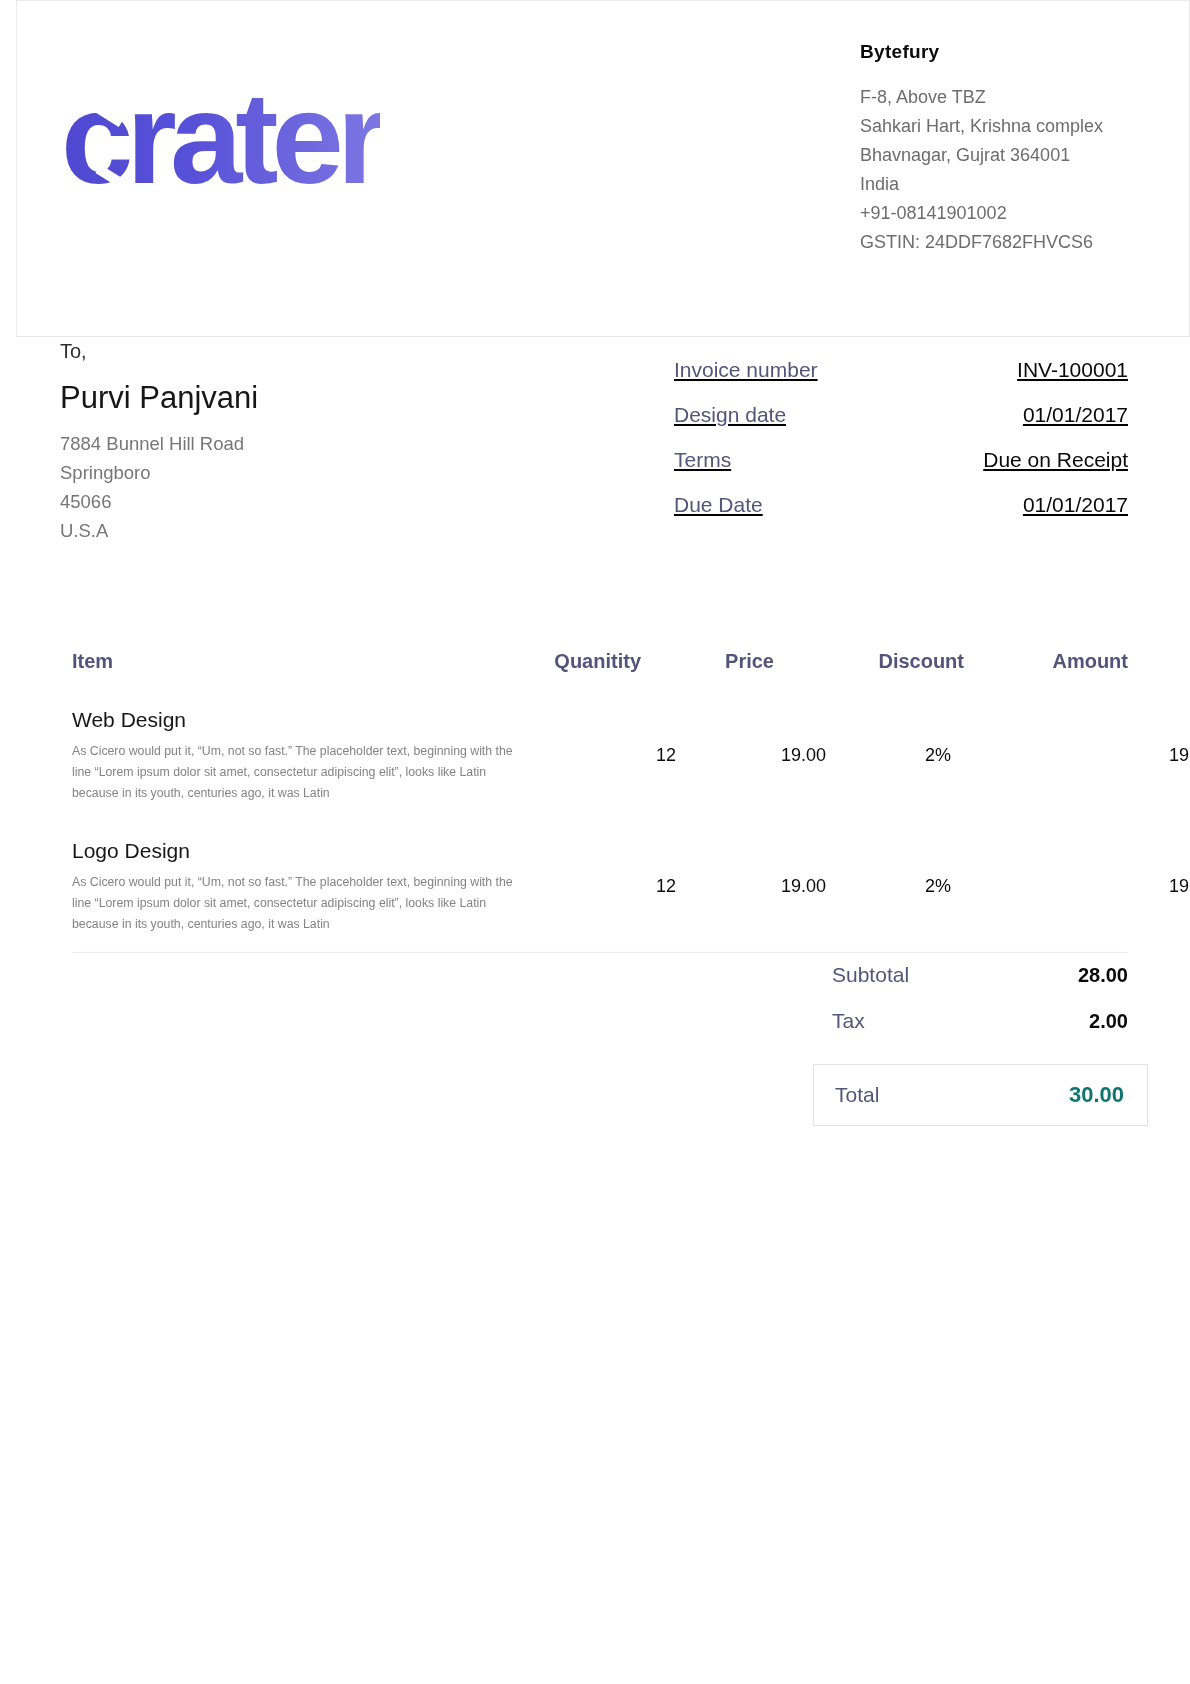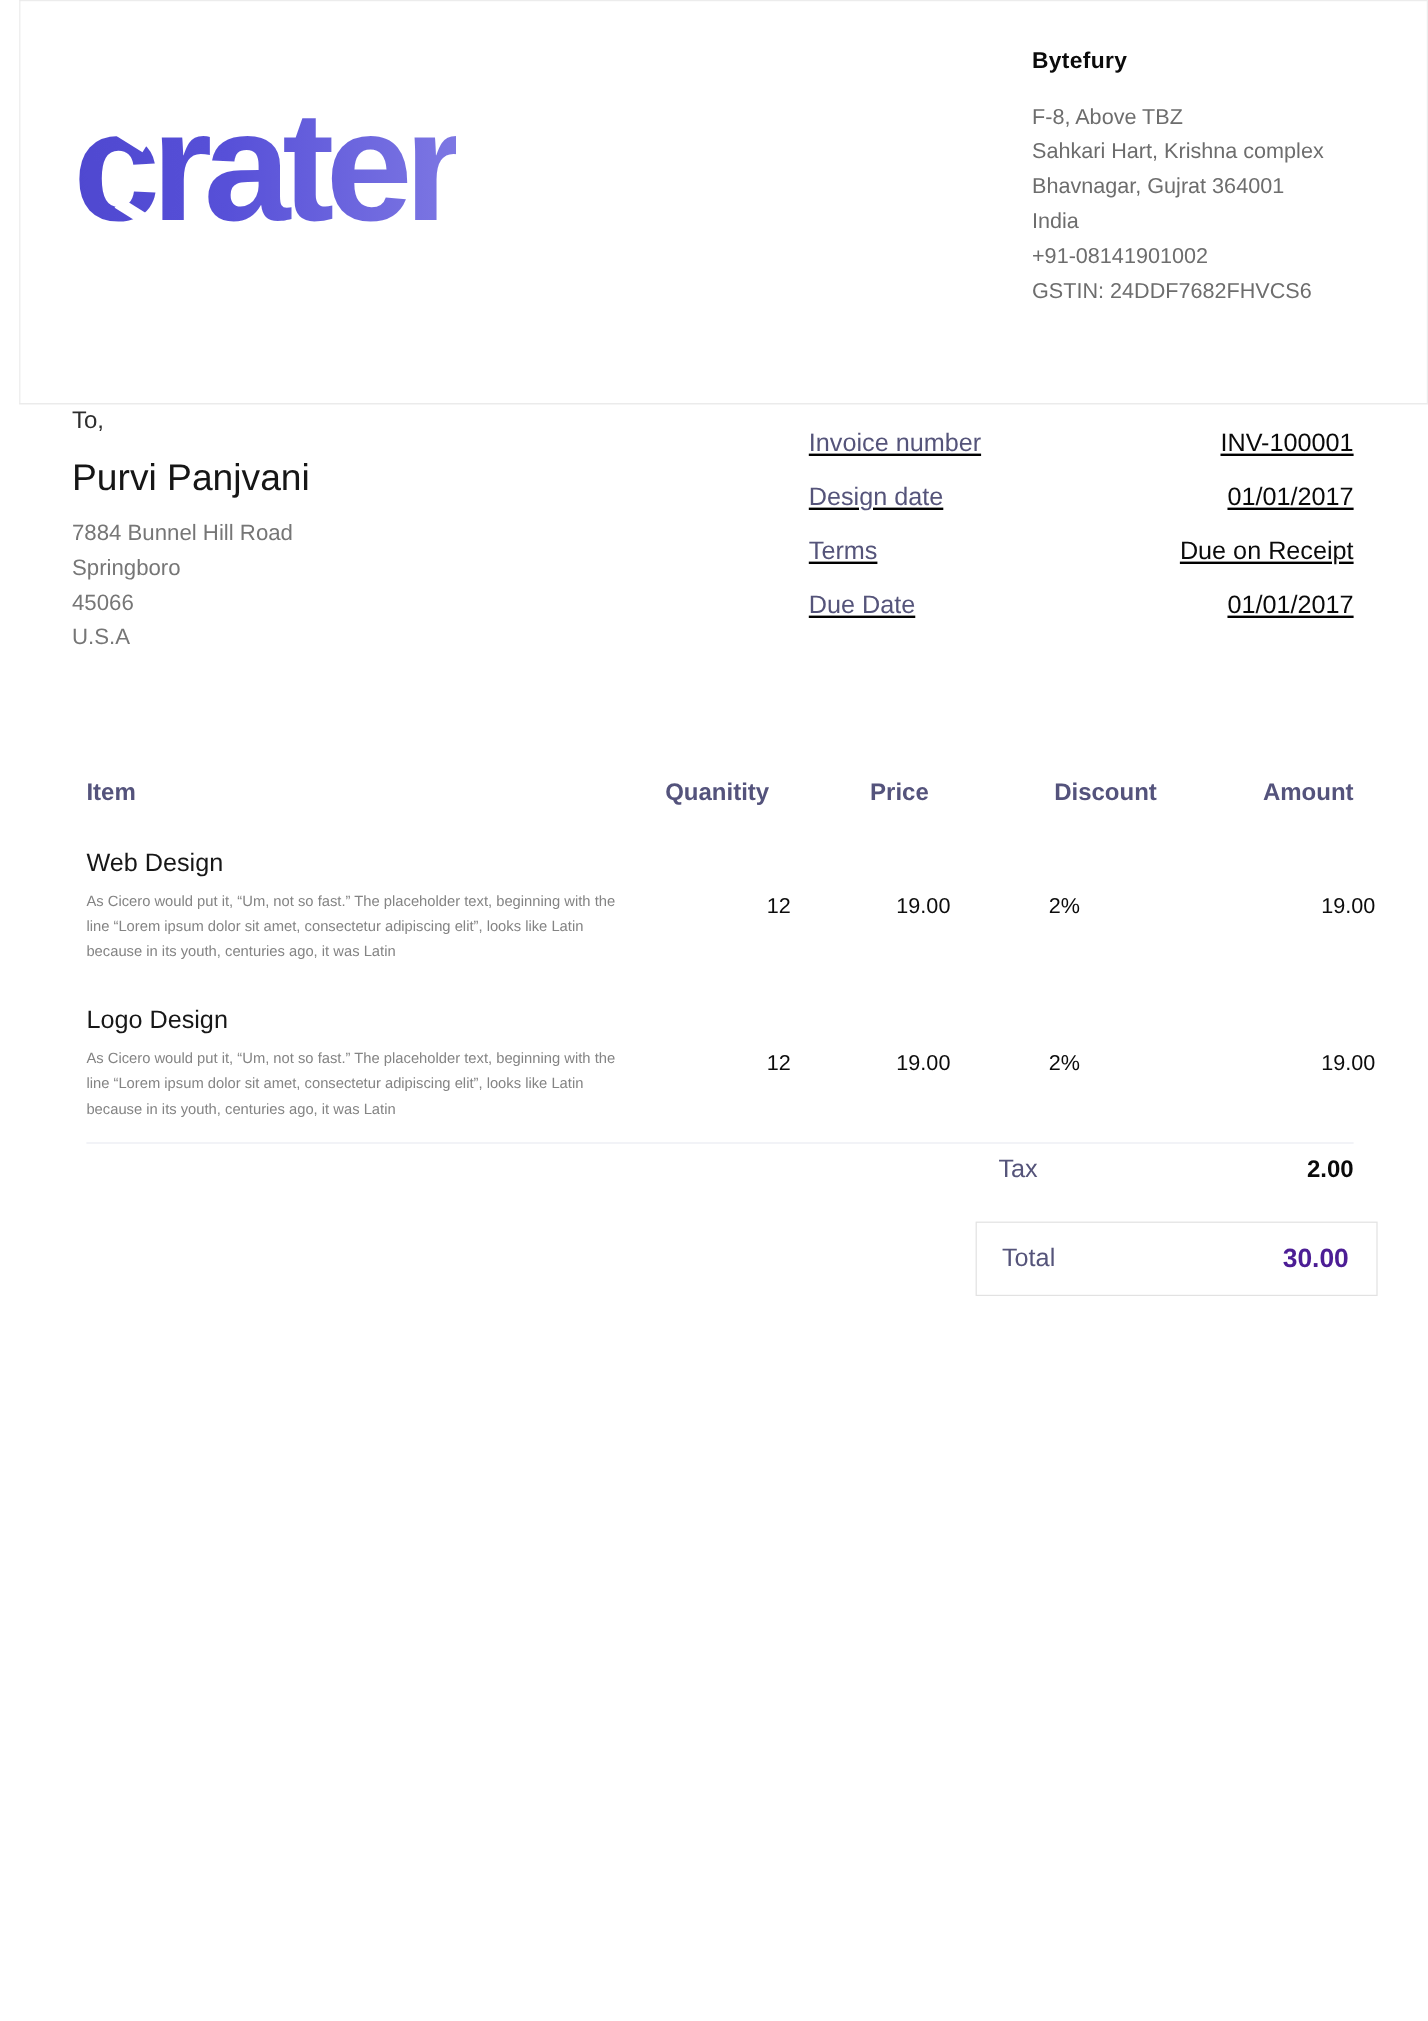--- a/index.html
+++ b/index.html
@@ -44,40 +44,40 @@
   .meta { position:absolute; left:674px; top:358px; width:454px; }
   .meta-row { display:flex; justify-content:space-between; align-items:baseline; height:45px;text-decoration:underline; }
   .meta-label { font-size:21px; color:#55547a; }
   .meta-value { font-size:21px; color:#0a0a0a; }
 
   
   .items { position:absolute; left:72px; top:650px; width:1056px; }
   .grid-row { display:grid; grid-template-columns:1fr 132px 133px 190px 164px; }
   .items-head { font-size:20px; font-weight:700; color:#54537c; }
   .h-right { text-align:right; }
-  .item-row { margin-top:35px; }
+  .item-row { margin-top:35px;gap:17px; }
   .item-name { font-size:21px; color:#171717; }
   .item-desc { margin-top:9px; font-size:12.3px; line-height:21px; color:#848484; width:455px; }
   .cell-num { font-size:18px; color:#0c0c0c; padding-top:37px; text-align:right; }
   .cell-center { text-align:center; }
   .items-divider { margin-top:17px; border:none; border-top:1px solid #e9ecf2; height:0; }
 
   
   .totals { position:absolute; left:772px; top:952px; width:356px; }
   .trow { display:flex; justify-content:space-between; align-items:center; height:46px; padding-left:60px; }
   .trow-label { font-size:21px; color:#55547a; }
   .trow-value { font-size:20px; font-weight:700; color:#0a0a0a; }
   .total-box {
     margin-top:20px; margin-left:41px; width:335px; height:62px;
     border:1px solid #e2e2e2; background:#fff;
     display:flex; justify-content:space-between; align-items:center;
     padding:0 23px 0 21px;
   }
   .total-label { font-size:21px; color:#55547a; }
-  .total-value { font-size:22px; font-weight:700; color:#4c1d95; }
+  .total-value { font-size:22px; font-weight:700; color:#0f766e; }
 </style>
 </head>
 <body>
 
 <div class="page">
 
   <header class="header">
     <div class="logo">
       <span class="logo-text">crater</span>
       <span class="cut cut-c-top"></span>
@@ -156,20 +156,24 @@
       <div class="cell-num">19.00</div>
       <div class="cell-num cell-center">2%</div>
       <div class="cell-num">19.00</div>
     </div>
 
     <hr class="items-divider">
   </section>
 
   <section class="totals">
     <div class="trow">
+      <span class="trow-label">Subtotal</span>
+      <span class="trow-value">28.00</span>
+    </div>
+    <div class="trow">
       <span class="trow-label">Tax</span>
       <span class="trow-value">2.00</span>
     </div>
     <div class="total-box">
       <span class="total-label">Total</span>
       <span class="total-value">30.00</span>
     </div>
   </section>
 
 </div>

